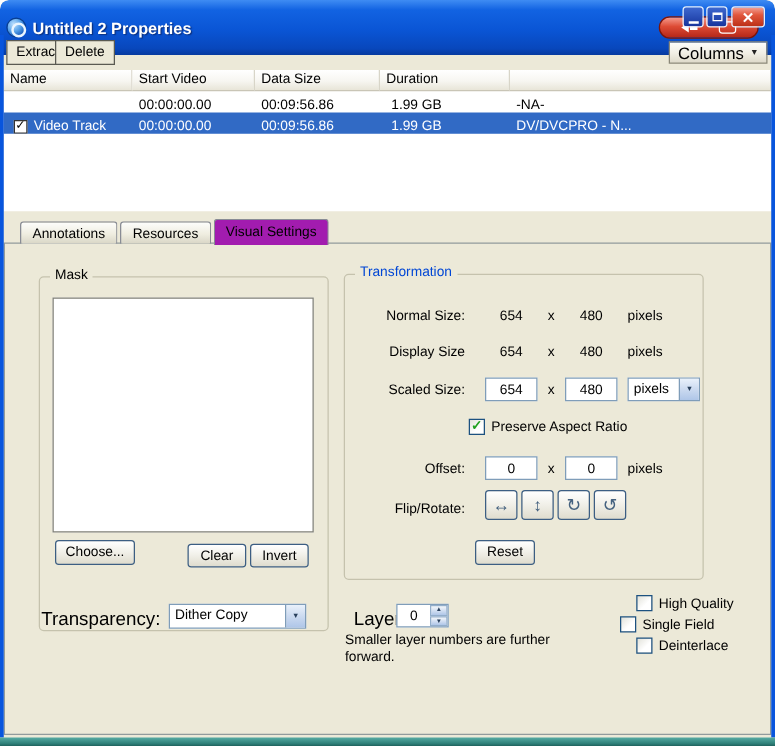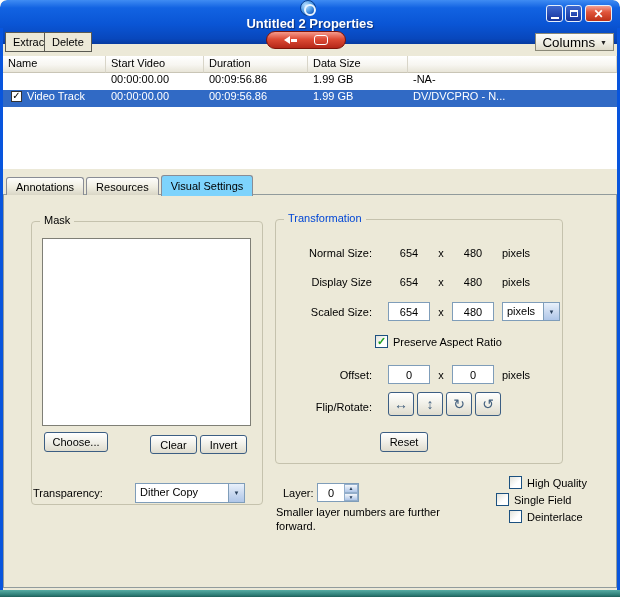--- a/index.html
+++ b/index.html
@@ -8,21 +8,20 @@
     position: relative; width: 620px; height: 597px;
     background: #ECE9D8; overflow: hidden; font-size: 11px; color: #000;
     border-radius: 7px 7px 0 0;
   }
   
   .titlebar {
     position: absolute; left: 0; top: 0; right: 0; height: 44px;
     background: linear-gradient(180deg, #3F8CF3 0%, #1263E2 18%, #0A55D5 55%, #0847BC 88%, #063A9F 100%);
     display: flex; align-items: center; padding: 0 5px;
     border-radius: 7px 7px 0 0;
-    flex-direction: column;
   }
   .qt-icon {
     width: 16px; height: 16px; border-radius: 50%;
     background: radial-gradient(circle at 35% 32%, #BFE2FF 0%, #55A0E8 45%, #1E62C0 75%, #0A3E8F 100%);
     border: 1px solid #0A3E8F; margin-right: 5px; position: relative; flex: none;
   }
   .qt-icon::after {
     content: ""; position: absolute; left: 3px; top: 3px; width: 8px; height: 8px;
     border: 2px solid #EAF5FF; border-radius: 50%;
   }
@@ -85,38 +84,38 @@
   
   .list { position: absolute; left: 3px; top: 56px; width: 614px; height: 113px; background: #fff; }
   .lheader { display: flex; height: 17px; }
   .hcell {
     background: linear-gradient(180deg, #FFFFFF 0%, #F7F6F1 55%, #E8E5D8 100%);
     border-right: 1px solid #D8D5C8; border-bottom: 1px solid #C9C5B6;
     padding: 1px 0 0 5px; font-size: 11px; overflow: hidden; white-space: nowrap;
   }
   .c0 { width: 103px; } .c1 { width: 98px; } .c2 { width: 104px; }
   .c3 { width: 100px; } .c4 { width: 98px; } .c5 { flex: 1; }
-  .lrow { display: flex; height: 17px; align-items: flex-start; font-size: 11px; }
+  .lrow { display: flex; height: 17px; align-items: flex-end; font-size: 11px; }
   .lcell { padding-left: 5px; overflow: hidden; white-space: nowrap; display: flex; align-items: center; gap: 5px; }
   .lrow.selected { background: #316AC5; color: #fff; }
   .row-check {
     width: 11px; height: 11px; background: #fff; border: 1px solid #333;
     display: flex; align-items: center; justify-content: center;
     font-size: 10px; line-height: 10px; color: #000; flex: none; margin-left: 3px;
   }
   
-  .tabs { position: absolute; left: 6px; top: 174px; height: 21px; display: flex; align-items: flex-end; z-index: 10; }
+  .tabs { position: absolute; left: 16px; top: 174px; height: 21px; display: flex; align-items: flex-end; z-index: 10; }
   .tab {
     height: 18px; padding: 0 9px; margin-right: 2px;
     background: linear-gradient(180deg, #FDFDFB 0%, #EFEDE0 55%, #D9D6C6 100%);
     border: 1px solid #898C95; border-bottom: none; border-radius: 3px 3px 0 0;
     display: flex; align-items: center; font-size: 11px; cursor: default;
   }
   .tab.active {
-    height: 21px; margin-bottom: -1px; background: #7dd3fc; position: relative; z-index: 11;
+    height: 21px; margin-bottom: -1px; background: #a21caf; position: relative; z-index: 11;
   }
   
   .panel {
     position: absolute; left: 3px; top: 194px; width: 614px; height: 394px;
     background: #ECE9D8; border: 1px solid #919B9C;
   }
   .group { position: absolute; border: 1px solid #C5C2AD; border-radius: 4px; }
   .group-title { position: absolute; top: -8px; left: 8px; background: #ECE9D8; padding: 0 4px; font-size: 11px; }
   .group-title.blue { color: #0046D5; }
   .mask-group { left: 27px; top: 26px; width: 232px; height: 284px; }
@@ -150,21 +149,21 @@
   }
   .units-combo { width: 58px; margin-left: 8px; }
   .checkline { position: absolute; display: flex; align-items: center; gap: 5px; }
   .cbox {
     width: 13px; height: 13px; background: linear-gradient(135deg, #E2E2DA 0%, #FFFFFF 60%);
     border: 1px solid #1C5180; display: flex; align-items: center; justify-content: center;
     font-size: 11px; line-height: 11px; color: #21A121; font-weight: bold; flex: none;
   }
   .flipbtn { width: 26px; height: 24px; margin-right: 3px; font-size: 14px; color: #44617F; }
   .reset-btn { position: absolute; left: 104px; top: 212px; width: 48px; height: 20px; }
-  .t-label-abs { position: absolute; font-size: 11px; }
+  .t-label-abs { position: absolute; font-size: 15px; }
   .transparency-combo { position: absolute; left: 131px; top: 288px; width: 110px; height: 20px; }
   .spin { position: absolute; left: 313px; top: 288px; width: 42px; height: 19px; display: flex; border: 1px solid #7F9DB9; background: #fff; }
   .spin-val { flex: 1; display: flex; align-items: center; justify-content: center; }
   .spin-btns { width: 14px; display: flex; flex-direction: column; flex: none; }
   .spin-btn {
     flex: 1; background: linear-gradient(180deg, #F4F7FB 0%, #CBDAF0 60%, #AFC6E8 100%);
     border: 1px solid #93AECB; display: flex; align-items: center; justify-content: center;
     font-size: 5px; color: #29405C;
   }
   .layer-note { position: absolute; left: 272px; top: 310px; width: 185px; line-height: 14px; }
@@ -201,22 +200,22 @@
   </button>
   <button class="columns-btn">
     <span>Columns</span>
     <span class="columns-arrow">▼</span>
   </button>
 
   <div class="list">
     <div class="lheader">
       <div class="hcell c0">Name</div>
       <div class="hcell c1">Start Video</div>
+      <div class="hcell c3">Data Size</div>
       <div class="hcell c2">Duration</div>
-      <div class="hcell c3">Data Size</div>
       <div class="hcell c5"></div>
     </div>
     <div class="lrow">
       <div class="lcell c0"></div>
       <div class="lcell c1">00:00:00.00</div>
       <div class="lcell c2">00:09:56.86</div>
       <div class="lcell c3">1.99 GB</div>
       <div class="lcell c4">-NA-</div>
       <div class="lcell c5"></div>
     </div>

